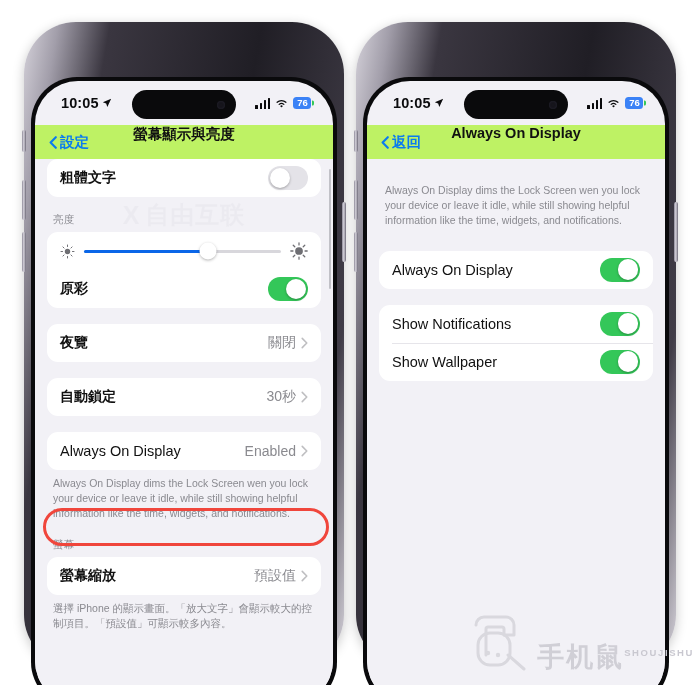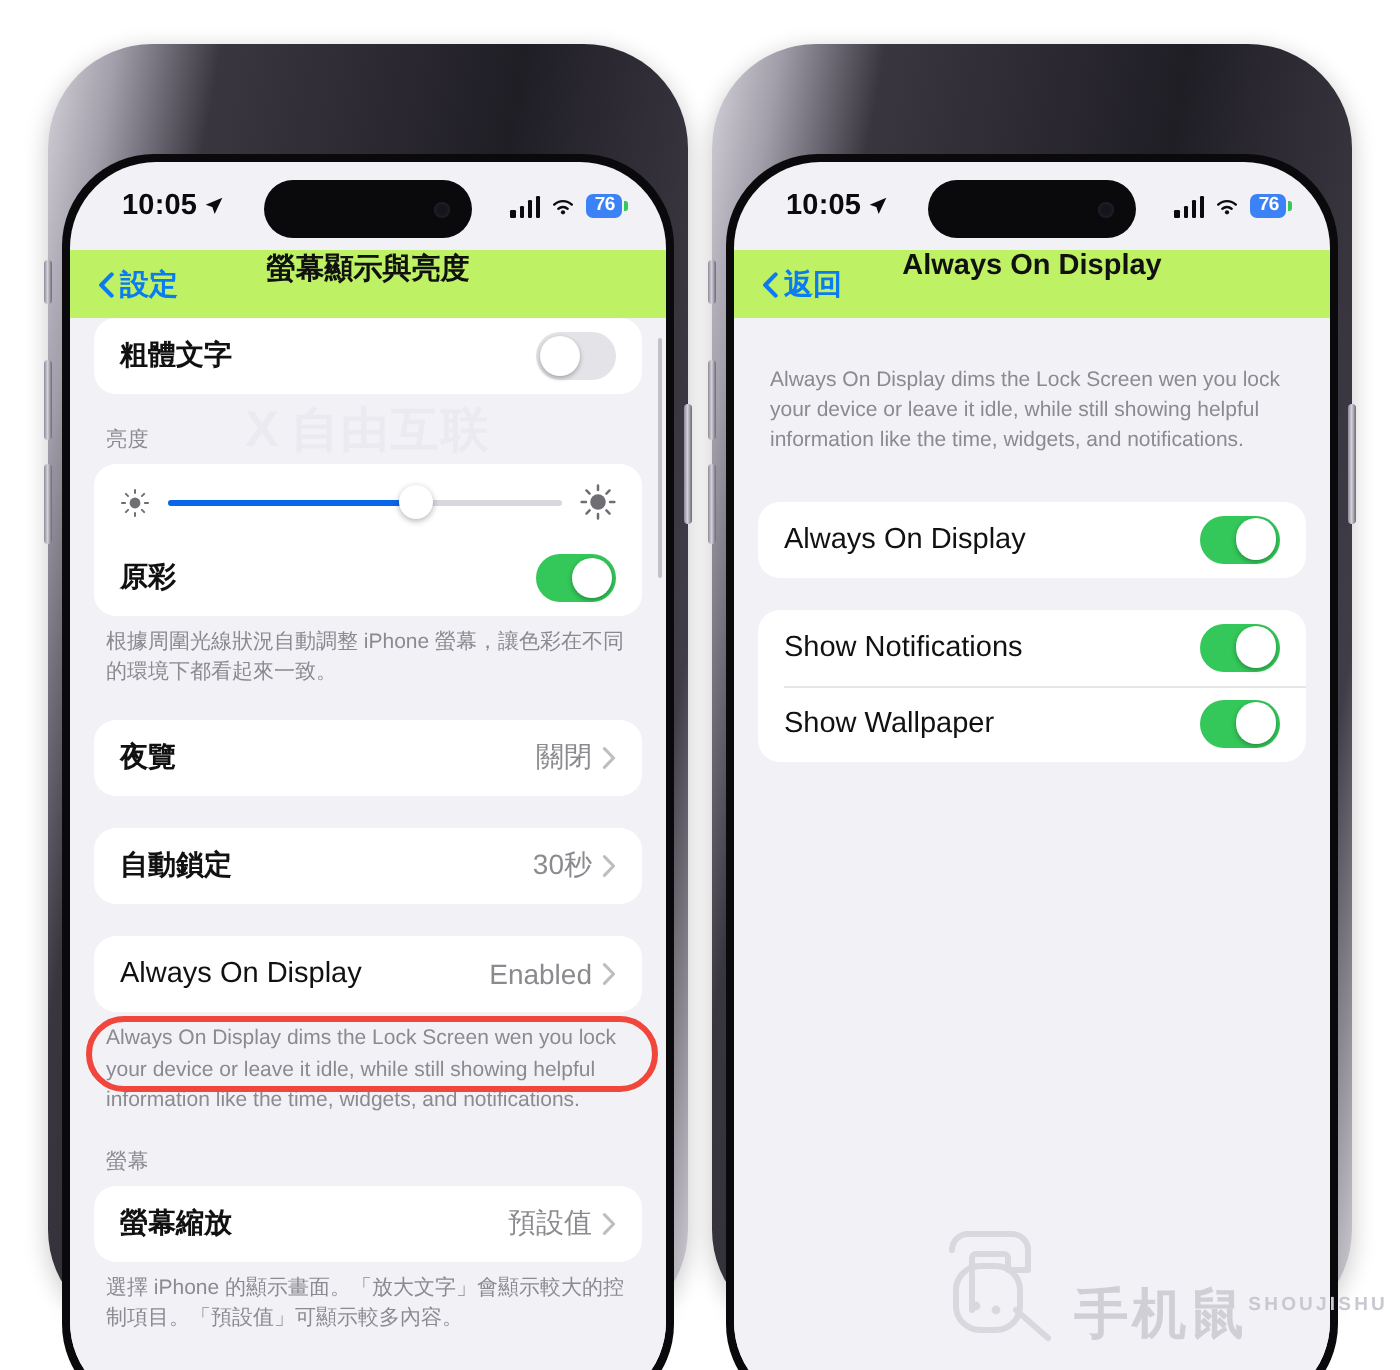--- a/index.html
+++ b/index.html
@@ -318,21 +318,20 @@
               </svg>
             </div>
             <div class="row">
               <span class="row-label">原彩</span>
               <span class="toggle on">
                   <span class="knob"></span>
                 </span>
             </div>
           </div>
 
-          <div class="footnote">根據周圍光線狀況自動調整 iPhone 螢幕，讓色彩在不同的環境下都看起來一致。</div>
 
           <div class="gap"></div>
 
           <div class="group">
             <div class="row">
               <span class="row-label">夜覽</span>
               <span class="row-right">
                 <span>關閉</span>
                 <svg class="chev-right" viewBox="0 0 8 13">
                   <path d="M1.4 1.2 L6.6 6.5 L1.4 11.8" stroke="#8a8a8f" stroke-width="1.8" fill="none" stroke-linecap="round" stroke-linejoin="round"></path>

